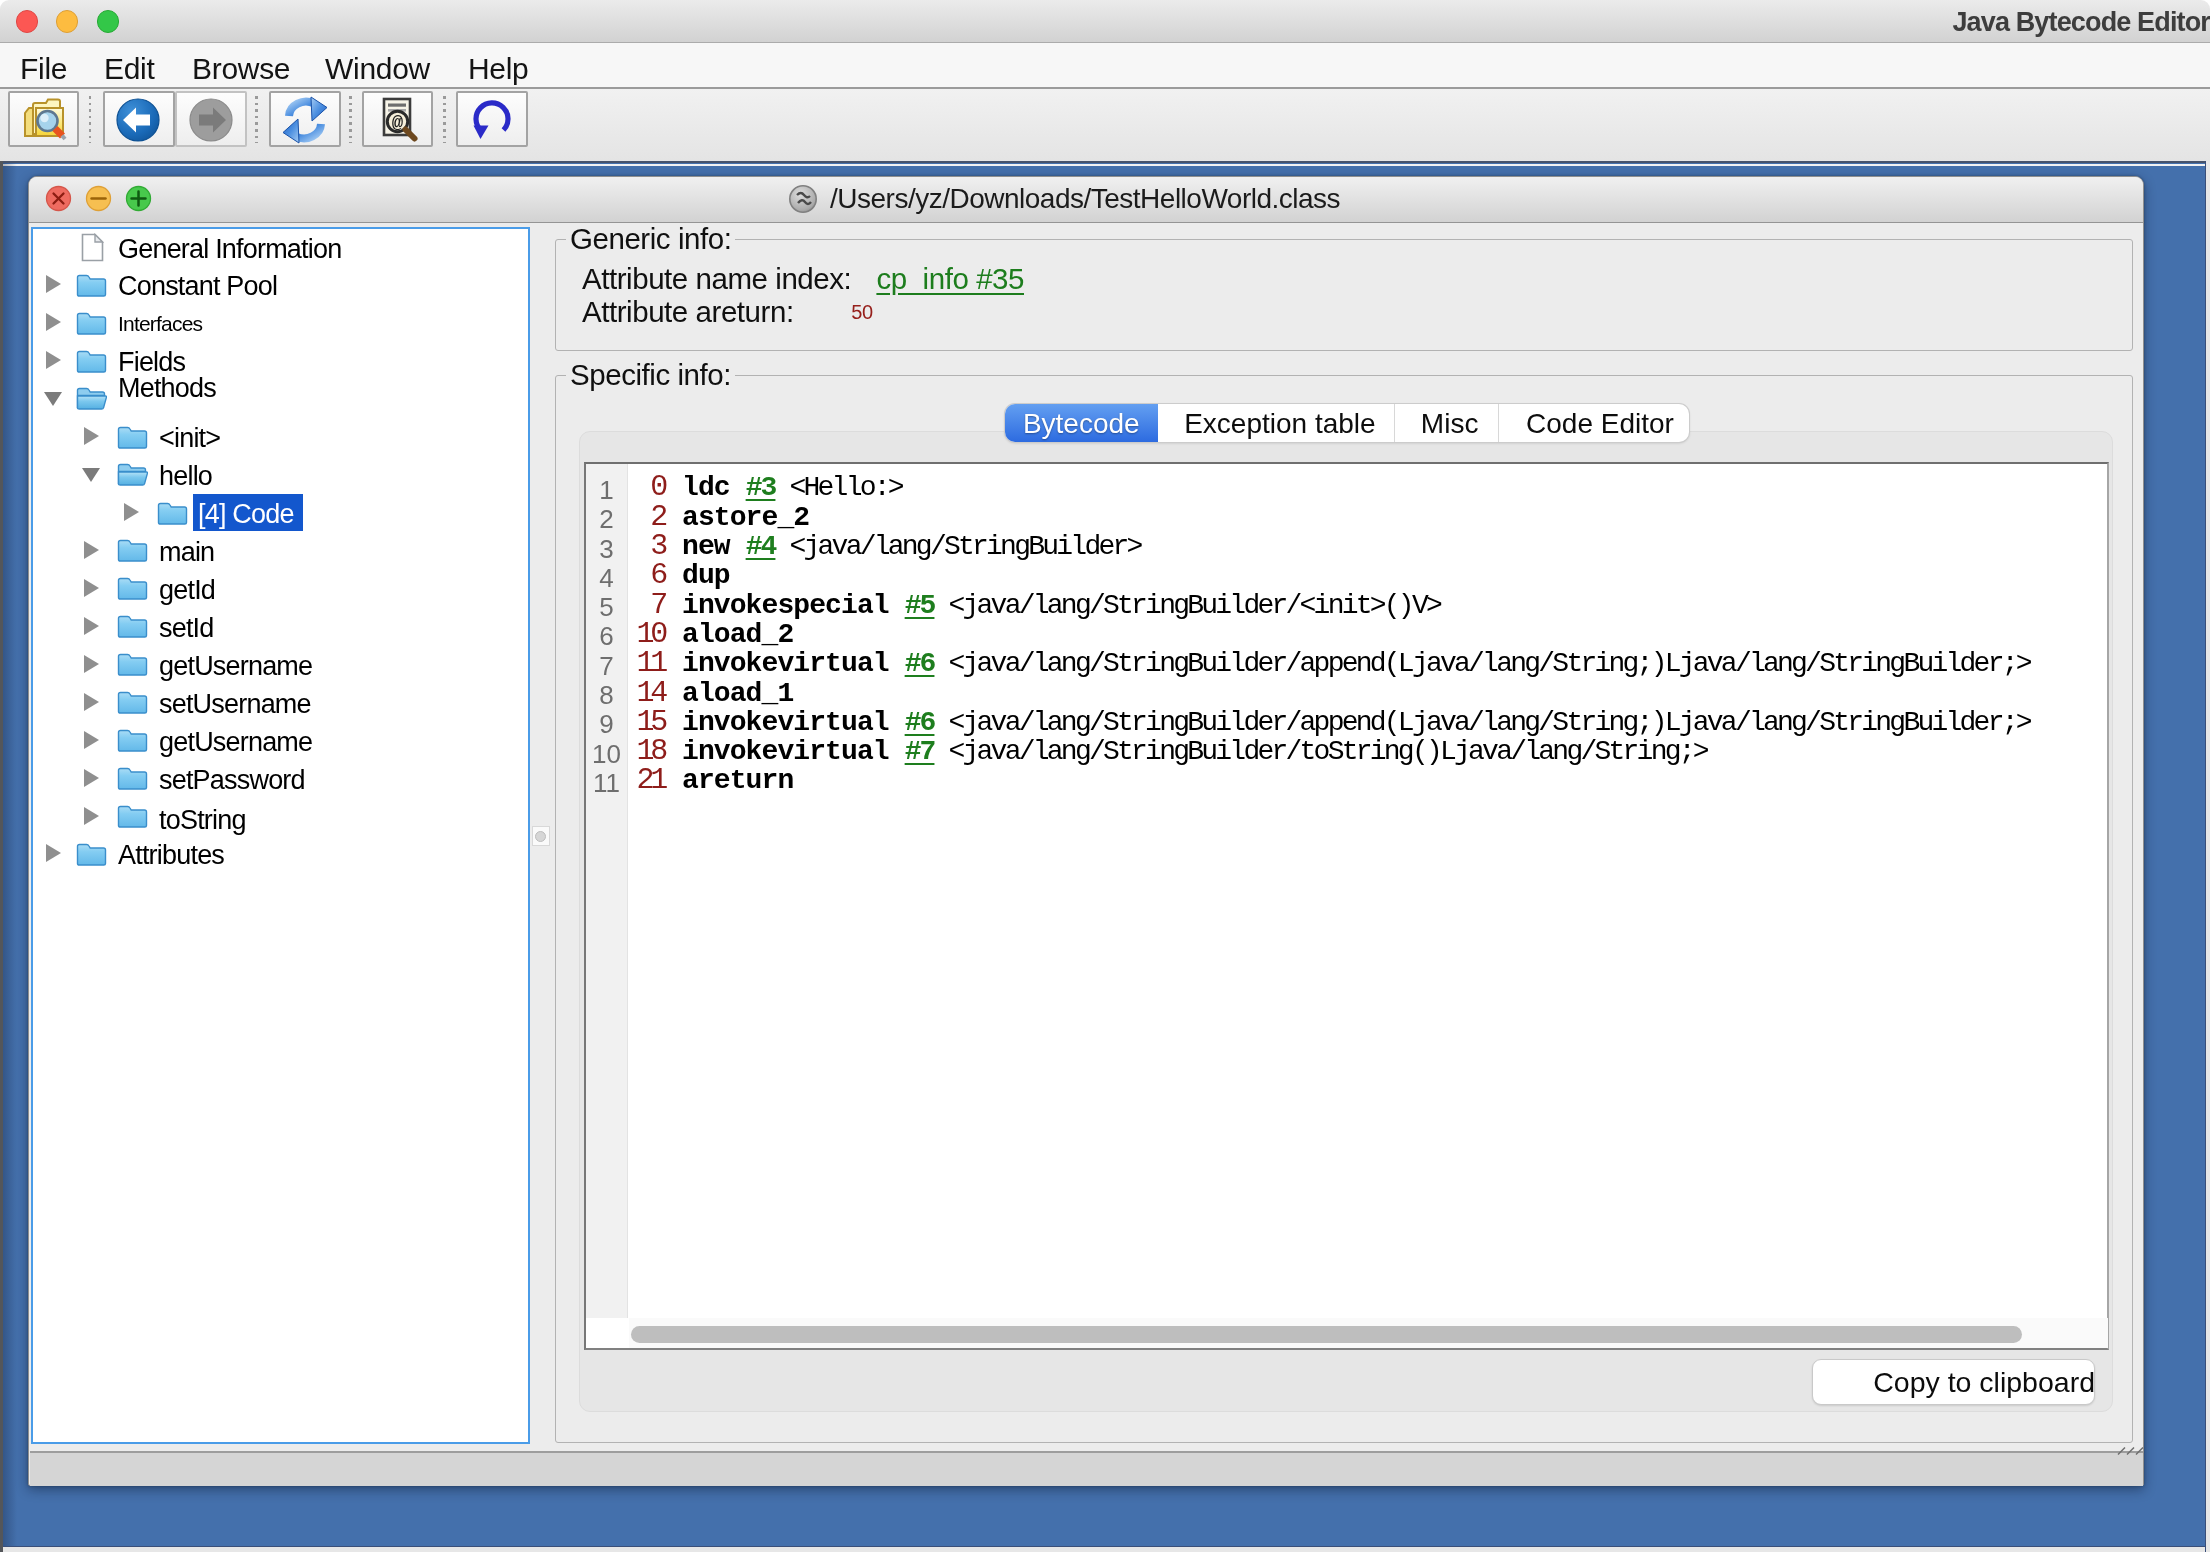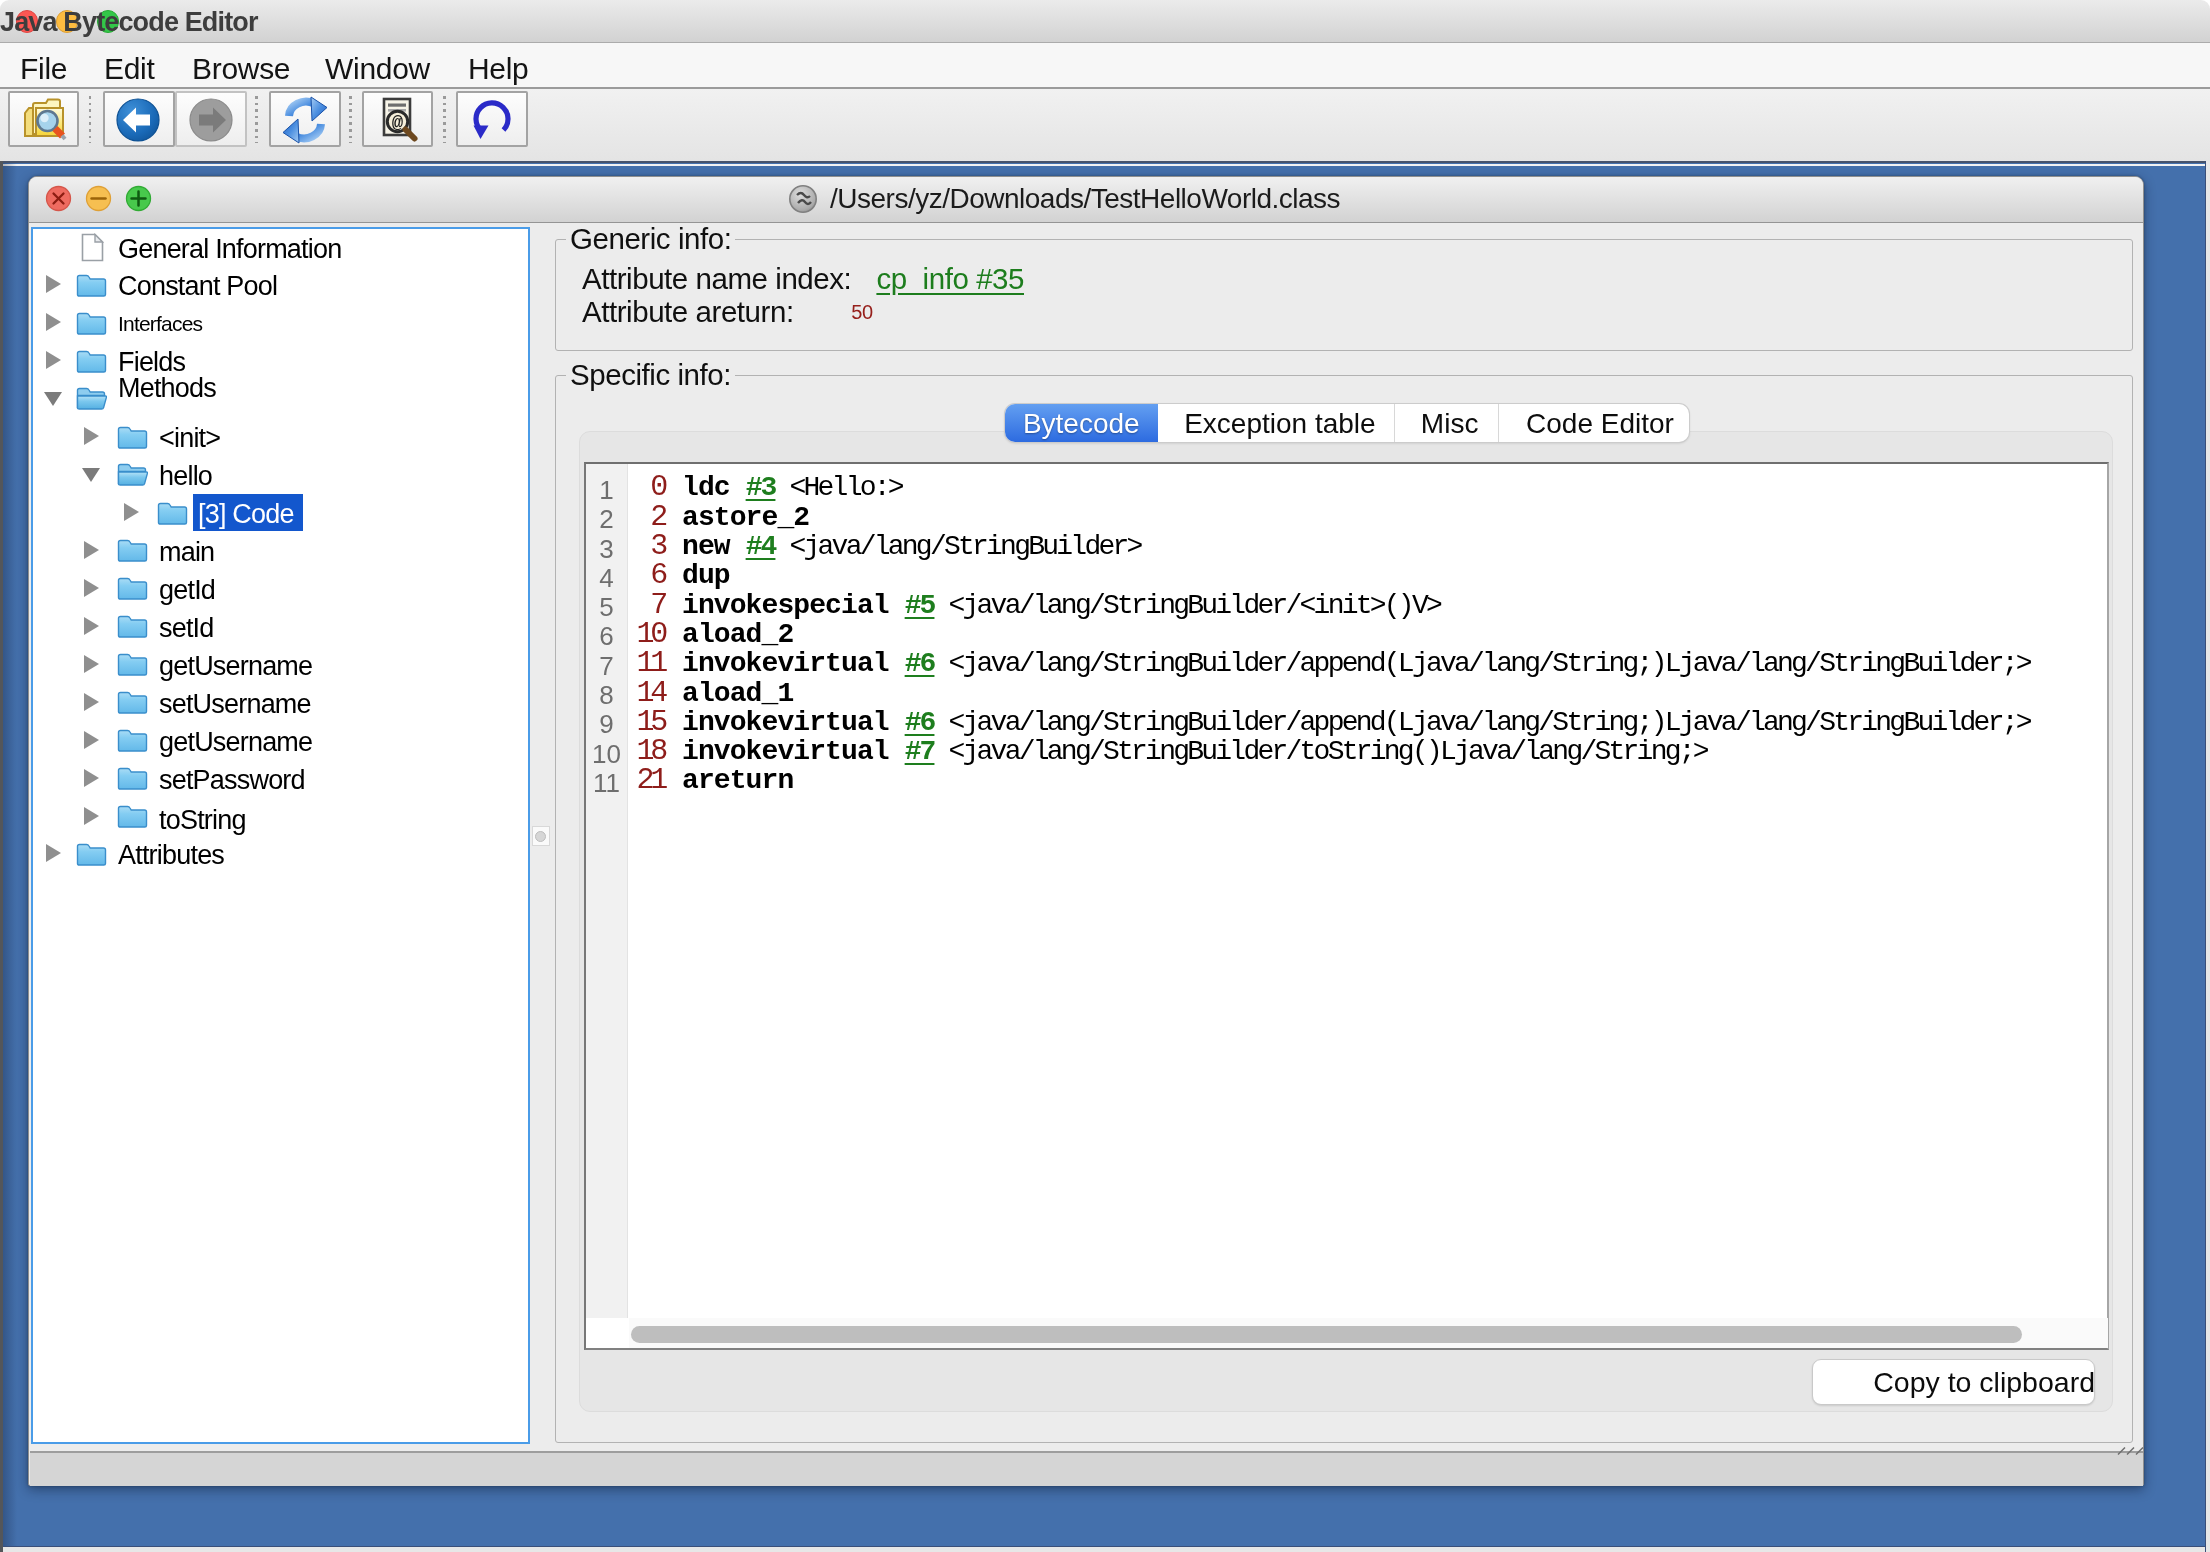--- a/index.html
+++ b/index.html
@@ -4,21 +4,21 @@
 html,body{margin:0;padding:0;}
 body{width:2210px;height:1552px;position:relative;overflow:hidden;background:#ffffff;font-family:"Liberation Sans",sans-serif;}
 .abs{position:absolute;}
 </style></head>
 <body>
 
 <div class="abs" style="left:0;top:0;width:2210px;height:43px;background:linear-gradient(#ebebeb,#d2d2d2);border-bottom:1px solid #ababab;border-radius:9px 9px 0 0;box-sizing:border-box"></div>
 <div class="abs" style="left:15.8px;top:10.3px;width:22.4px;height:22.4px;border-radius:50%;background:#fc5753;border:1px solid #df4744;box-sizing:border-box"></div>
 <div class="abs" style="left:55.8px;top:10.3px;width:22.4px;height:22.4px;border-radius:50%;background:#fdbc40;border:1px solid #de9f34;box-sizing:border-box"></div>
 <div class="abs" style="left:96.8px;top:10.3px;width:22.4px;height:22.4px;border-radius:50%;background:#33c748;border:1px solid #27aa35;box-sizing:border-box"></div>
-<div class="abs" style="left:0;top:4px;width:2210px;height:36px;text-align:left;font-size:27px;font-weight:bold;color:#3d3d3d;line-height:36px;letter-spacing:-0.85px">Java Bytecode Editor</div>
+<div class="abs" style="left:0;top:4px;width:2210px;height:36px;text-align:right;font-size:27px;font-weight:bold;color:#3d3d3d;line-height:36px;letter-spacing:-0.85px">Java Bytecode Editor</div>
 <div class="abs" style="left:0;top:43px;width:2210px;height:44px;background:#f7f7f7;border-bottom:2px solid #9b9b9b;box-sizing:content-box"></div>
 <div class="abs" style="left:20px;top:47px;height:44px;line-height:44px;font-size:30px;color:#141414;letter-spacing:-0.3px">File</div>
 <div class="abs" style="left:104px;top:47px;height:44px;line-height:44px;font-size:30px;color:#141414;letter-spacing:-0.3px">Edit</div>
 <div class="abs" style="left:192px;top:47px;height:44px;line-height:44px;font-size:30px;color:#141414;letter-spacing:-0.3px">Browse</div>
 <div class="abs" style="left:325px;top:47px;height:44px;line-height:44px;font-size:30px;color:#141414;letter-spacing:-0.3px">Window</div>
 <div class="abs" style="left:468px;top:47px;height:44px;line-height:44px;font-size:30px;color:#141414;letter-spacing:-0.3px">Help</div>
 <div class="abs" style="left:0;top:89px;width:2210px;height:72px;background:linear-gradient(#f1f1f1,#e4e4e4)"></div>
 <div class="abs" style="left:8px;top:91px;width:71px;height:56px;border:2px solid #a3a3a3;border-radius:2px;background:linear-gradient(#fdfdfd,#eeeeee);box-sizing:border-box"></div>
 <div class="abs" style="left:103px;top:91px;width:72px;height:56px;border:2px solid #a3a3a3;border-radius:2px;background:linear-gradient(#fdfdfd,#eeeeee);box-sizing:border-box"></div>
 <div class="abs" style="left:175px;top:91px;width:72px;height:56px;border:2px solid #c2c2c2;border-radius:2px;background:linear-gradient(#fdfdfd,#eeeeee);box-sizing:border-box"></div>
@@ -208,21 +208,21 @@
 <path d="M1.5 21.5 L1.5 4.5 Q1.5 2.5 3.5 2.5 L10.5 2.5 Q12.2 2.5 13 4 L14.2 6 L27.5 6 Q29.5 6 29.5 8 L29.5 21.5 Q29.5 23 27.8 23 L3.2 23 Q1.5 23 1.5 21.5 Z" fill="url(#gf157500)" stroke="#3a8ecb" stroke-width="1.4"></path>
 <defs>
       <linearGradient id="gf157500" x1="0" y1="0" x2="0" y2="1">
         <stop offset="0" stop-color="#aadcf5"></stop>
         <stop offset="0.35" stop-color="#84cdf2"></stop>
         <stop offset="1" stop-color="#63b9e9"></stop>
       </linearGradient>
     </defs>
 </svg>
 <div class="abs" style="left:193px;top:494.0px;width:109.5px;height:36.9px;background:#1357cd"></div>
-<div class="abs" style="left:198px;top:499.0px;height:30px;line-height:30px;font-size:27px;letter-spacing:-0.8px;color:#ffffff">[3] Code</div>
+<div class="abs" style="left:198px;top:499.0px;height:30px;line-height:30px;font-size:27px;letter-spacing:-0.8px;color:#ffffff">[4] Code</div>
 <div style="position:absolute;left:84px;top:540.9px;width:0;height:0;border-left:15px solid #8f8f8f;border-top:9.5px solid transparent;border-bottom:9.5px solid transparent"></div>
 <svg style="position:absolute;left:117px;top:538.4px" width="31" height="24" viewBox="0 0 31 24">
 <defs></defs>
 <path d="M1.5 21.5 L1.5 4.5 Q1.5 2.5 3.5 2.5 L10.5 2.5 Q12.2 2.5 13 4 L14.2 6 L27.5 6 Q29.5 6 29.5 8 L29.5 21.5 Q29.5 23 27.8 23 L3.2 23 Q1.5 23 1.5 21.5 Z" fill="url(#gf117538)" stroke="#3a8ecb" stroke-width="1.4"></path>
 <defs>
       <linearGradient id="gf117538" x1="0" y1="0" x2="0" y2="1">
         <stop offset="0" stop-color="#aadcf5"></stop>
         <stop offset="0.35" stop-color="#84cdf2"></stop>
         <stop offset="1" stop-color="#63b9e9"></stop>
       </linearGradient>

